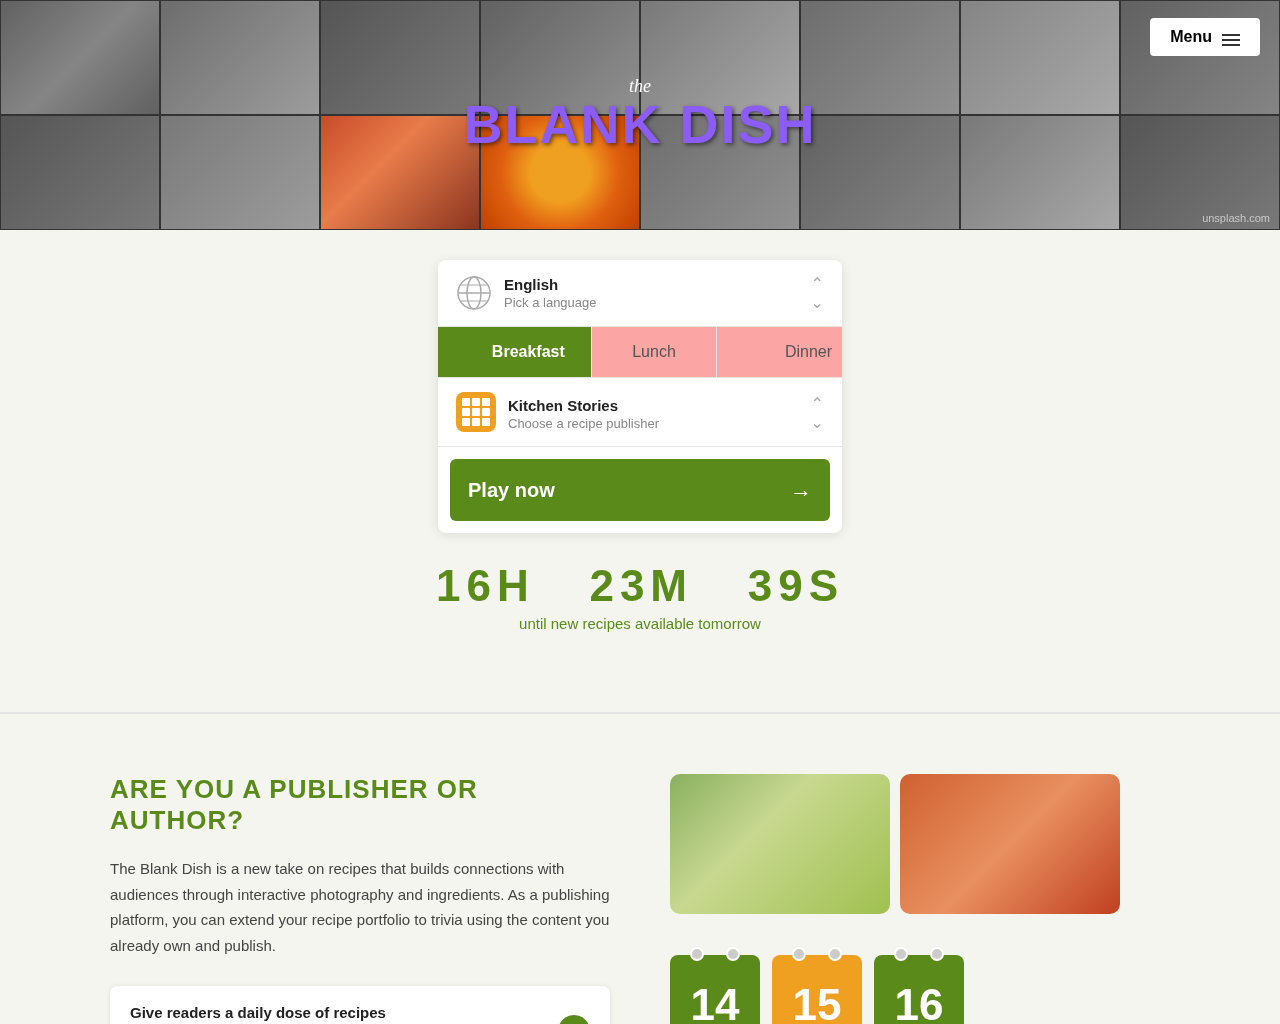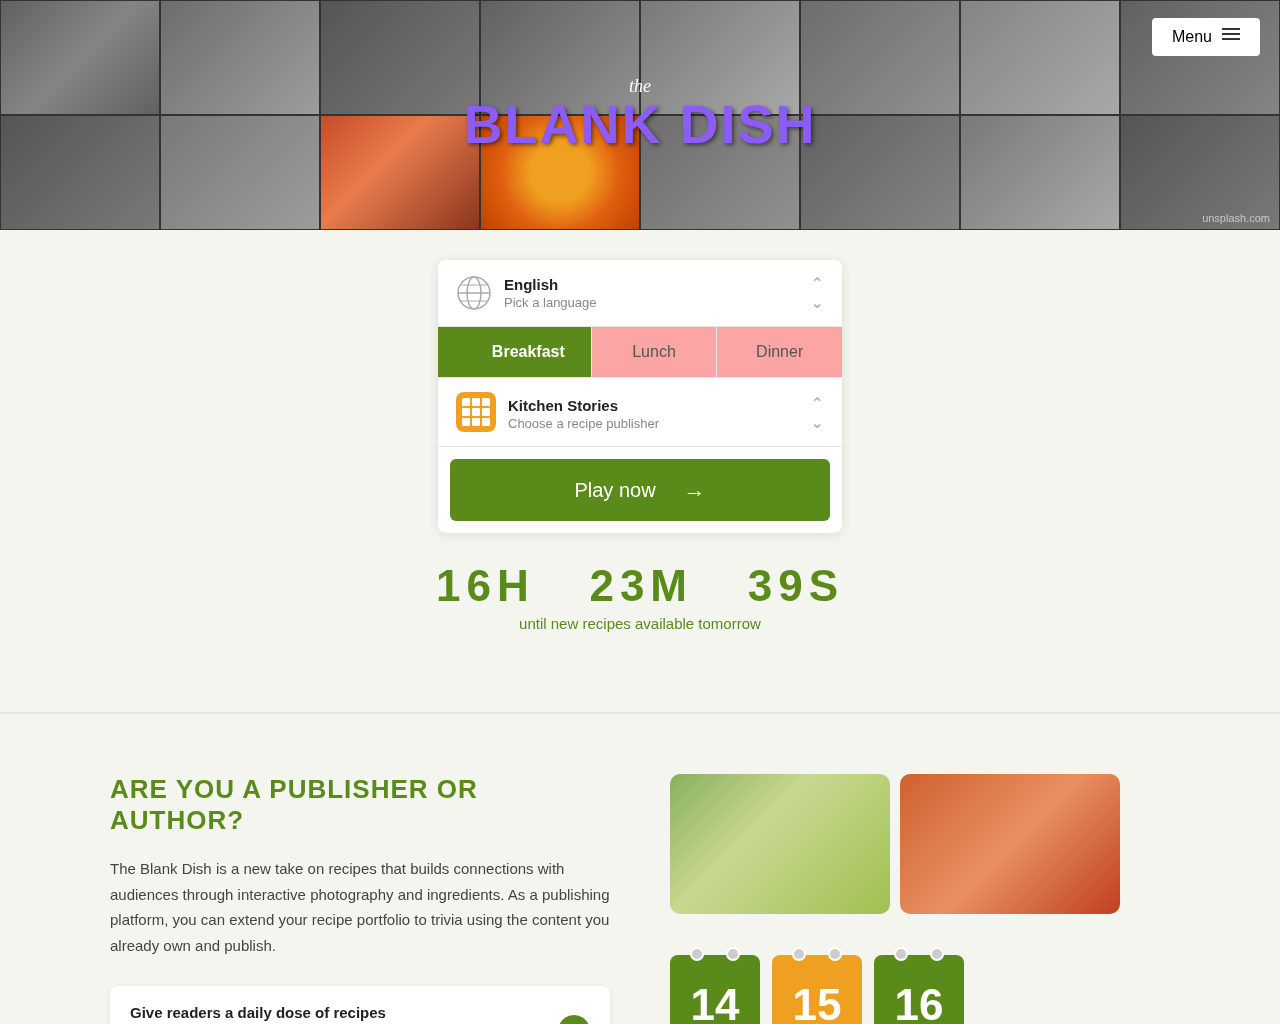--- a/index.html
+++ b/index.html
@@ -75,24 +75,24 @@
     
     .menu-btn {
       position: absolute;
       top: 18px;
       right: 20px;
       background: white;
       border: none;
       padding: 10px 20px;
       border-radius: 4px;
       font-size: 16px;
-      font-weight: normal;
+      font-weight: bold;
       cursor: pointer;
       display: flex;
-      align-items: flex-start;
+      align-items: flex-end;
       gap: 10px;
       z-index: 20;
     }
     .menu-lines {
       display: flex;
       flex-direction: column;
       gap: 3px;
     }
     .menu-line {
       width: 18px;
@@ -170,21 +170,21 @@
       padding: 16px 10px;
       text-align: center;
       font-size: 16px;
       font-weight: 400;
       cursor: pointer;
       border: none;
       background: #fca5a5;
       color: #555;
       border-right: 1px solid #e5e5e5;
     }
-    .meal-tab:last-child { border-right: none; }
+    .meal-tab:last-child { border-right: none; text-align: right; }
     .meal-tab.active {
       background: #5a8a1a;
       color: white;
       font-weight: 700;
       padding-left: 38px;
     }
 
     
     .publisher-selector {
       display: flex;
@@ -224,31 +224,31 @@
     }
     .publisher-sub {
       font-size: 13px;
       color: #888;
     }
 
     
     .play-now-btn {
       display: flex;
       align-items: center;
-      justify-content: center;
+      justify-content: space-between;
       gap: 28px;
       width: calc(100% - 24px);
       margin: 12px;
       padding: 18px;
       background: #5a8a1a;
       color: white;
       border: none;
       border-radius: 6px;
       font-size: 20px;
-      font-weight: 400;
+      font-weight: 700;
       cursor: pointer;
     }
     .arrow-right {
       font-size: 22px;
     }
 
     
     .timer-section {
       margin-top: 28px;
       text-align: center;

